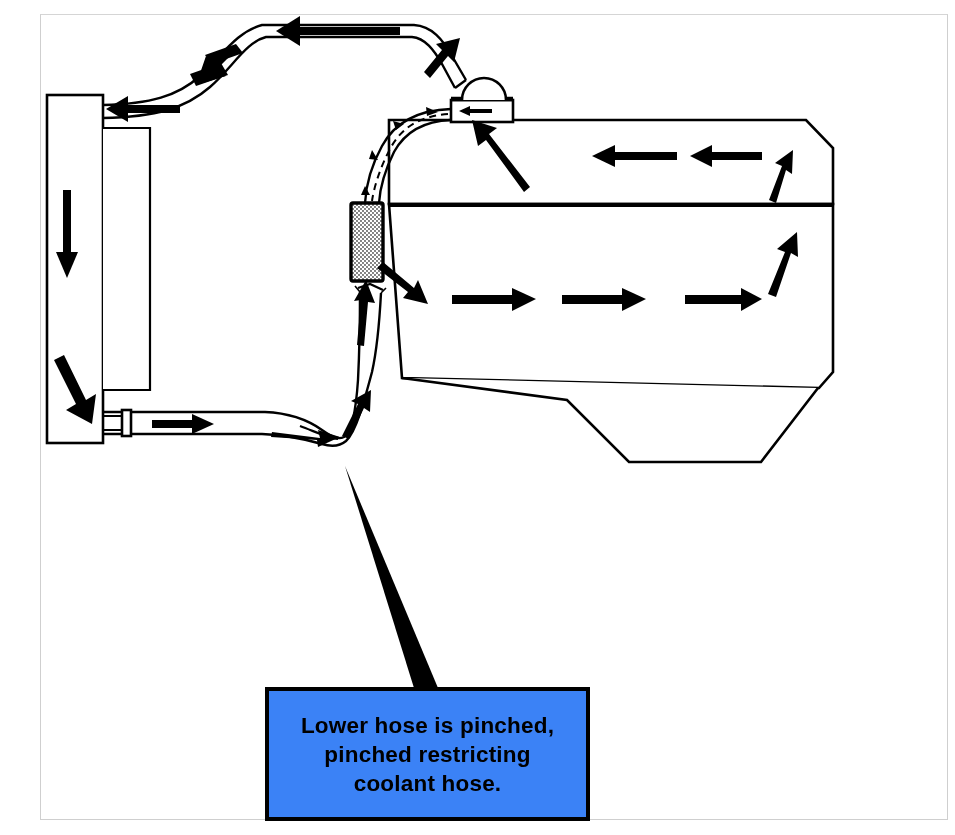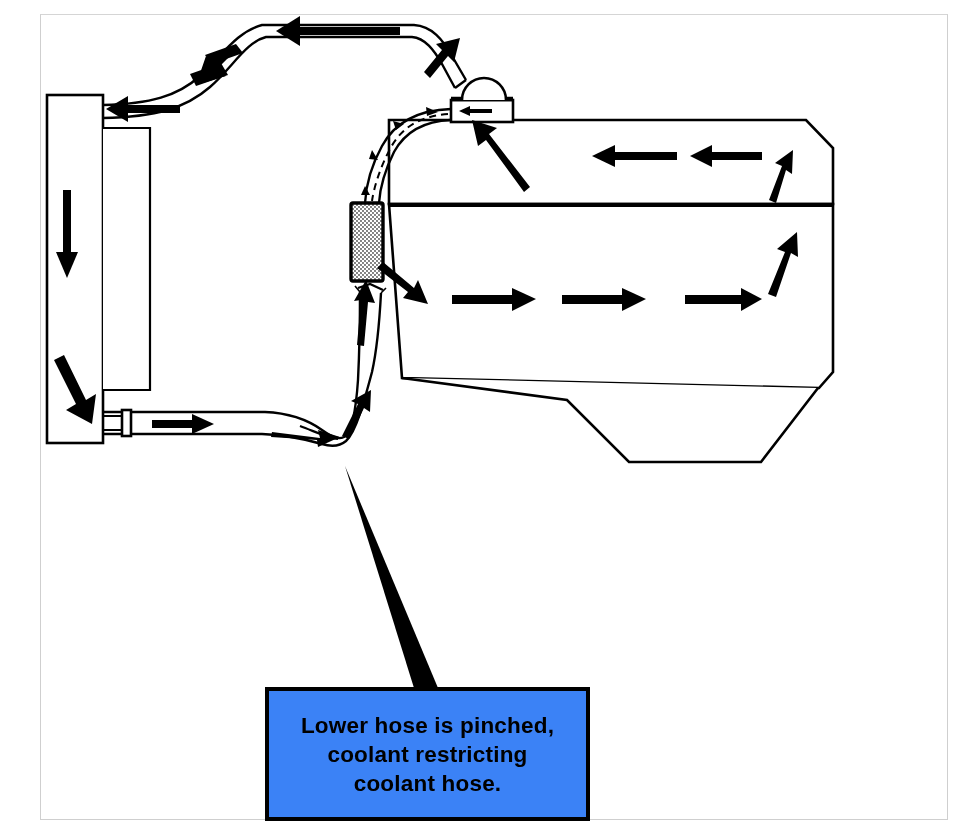--- a/index.html
+++ b/index.html
@@ -269,17 +269,17 @@
       </g>
     </g>
 
     <g>
       <path d="M345 466 L438 688 L414 688 Z" fill="#000000" stroke="none"></path>
     </g>
   </svg>
 
   <div class="callout-box">
     <div class="callout-line">Lower hose is pinched,</div>
-    <div class="callout-line">coolant restricting</div>
+    <div class="callout-line">pinched restricting</div>
     <div class="callout-line">coolant  hose.</div>
   </div>
 
 </div>
 
 </body></html>

